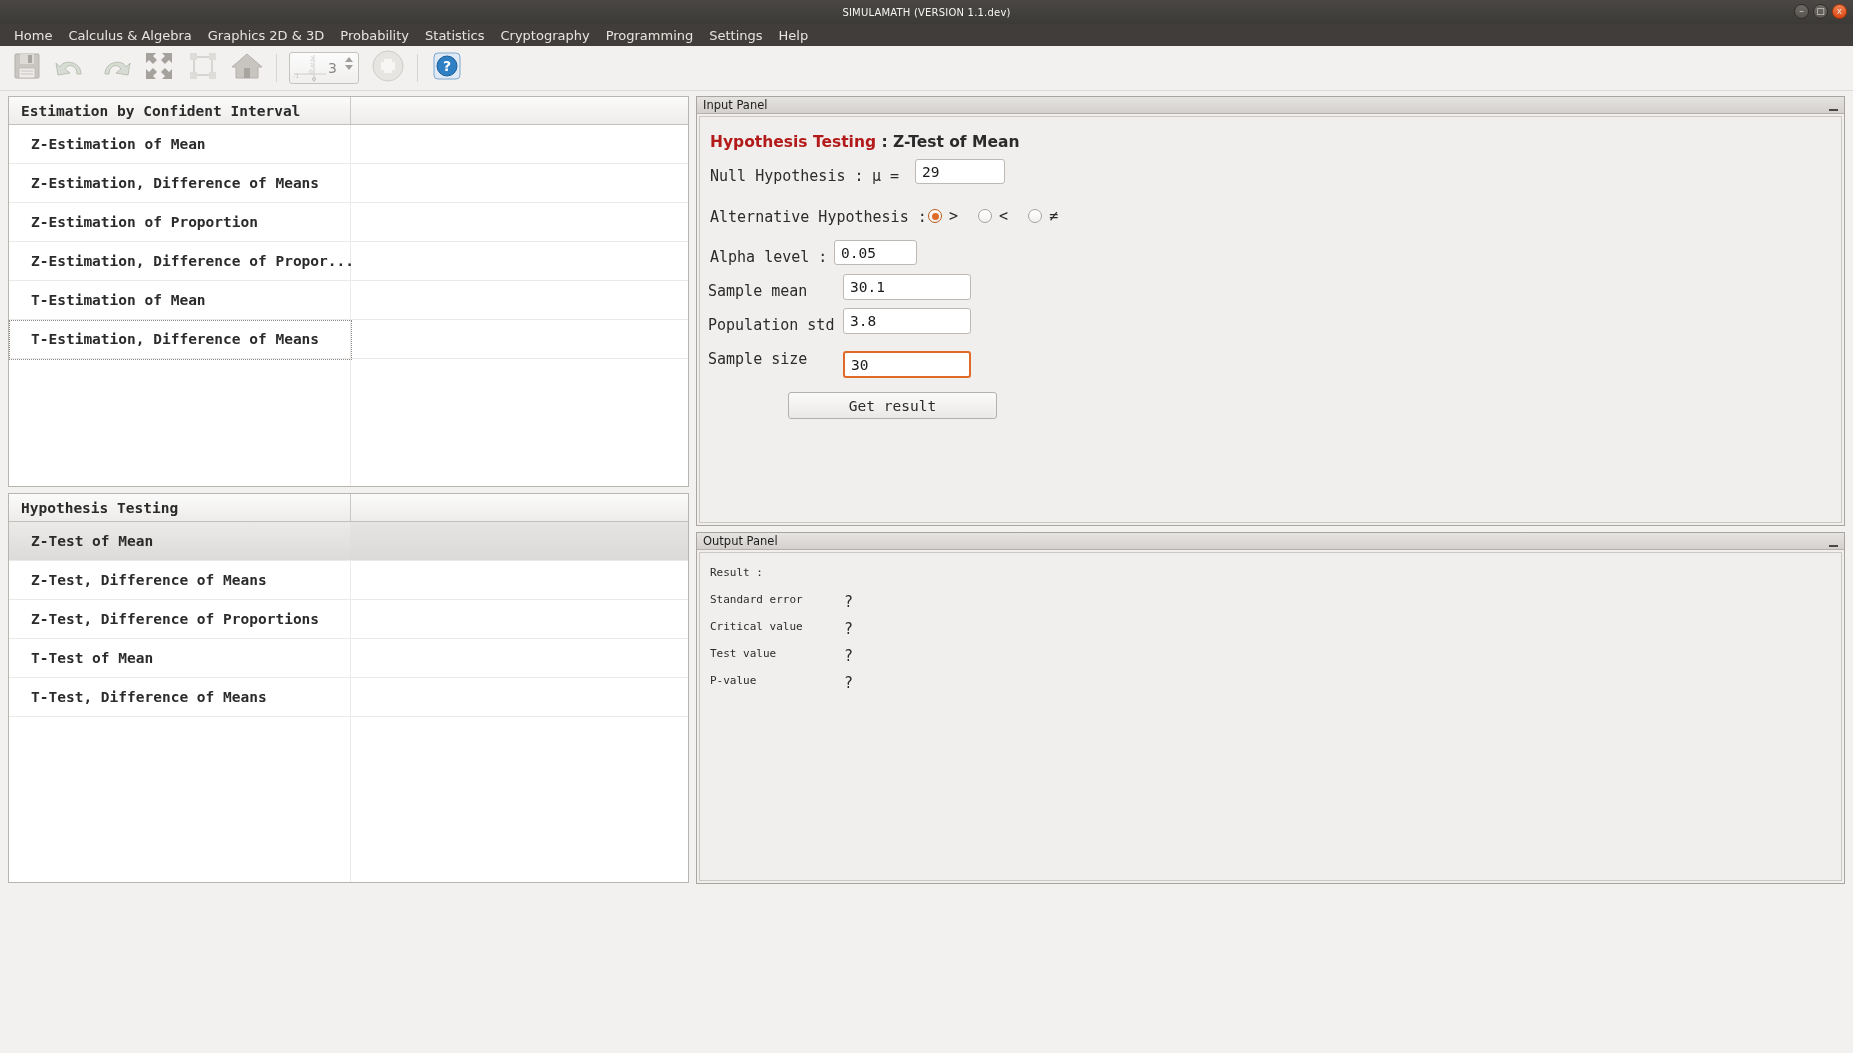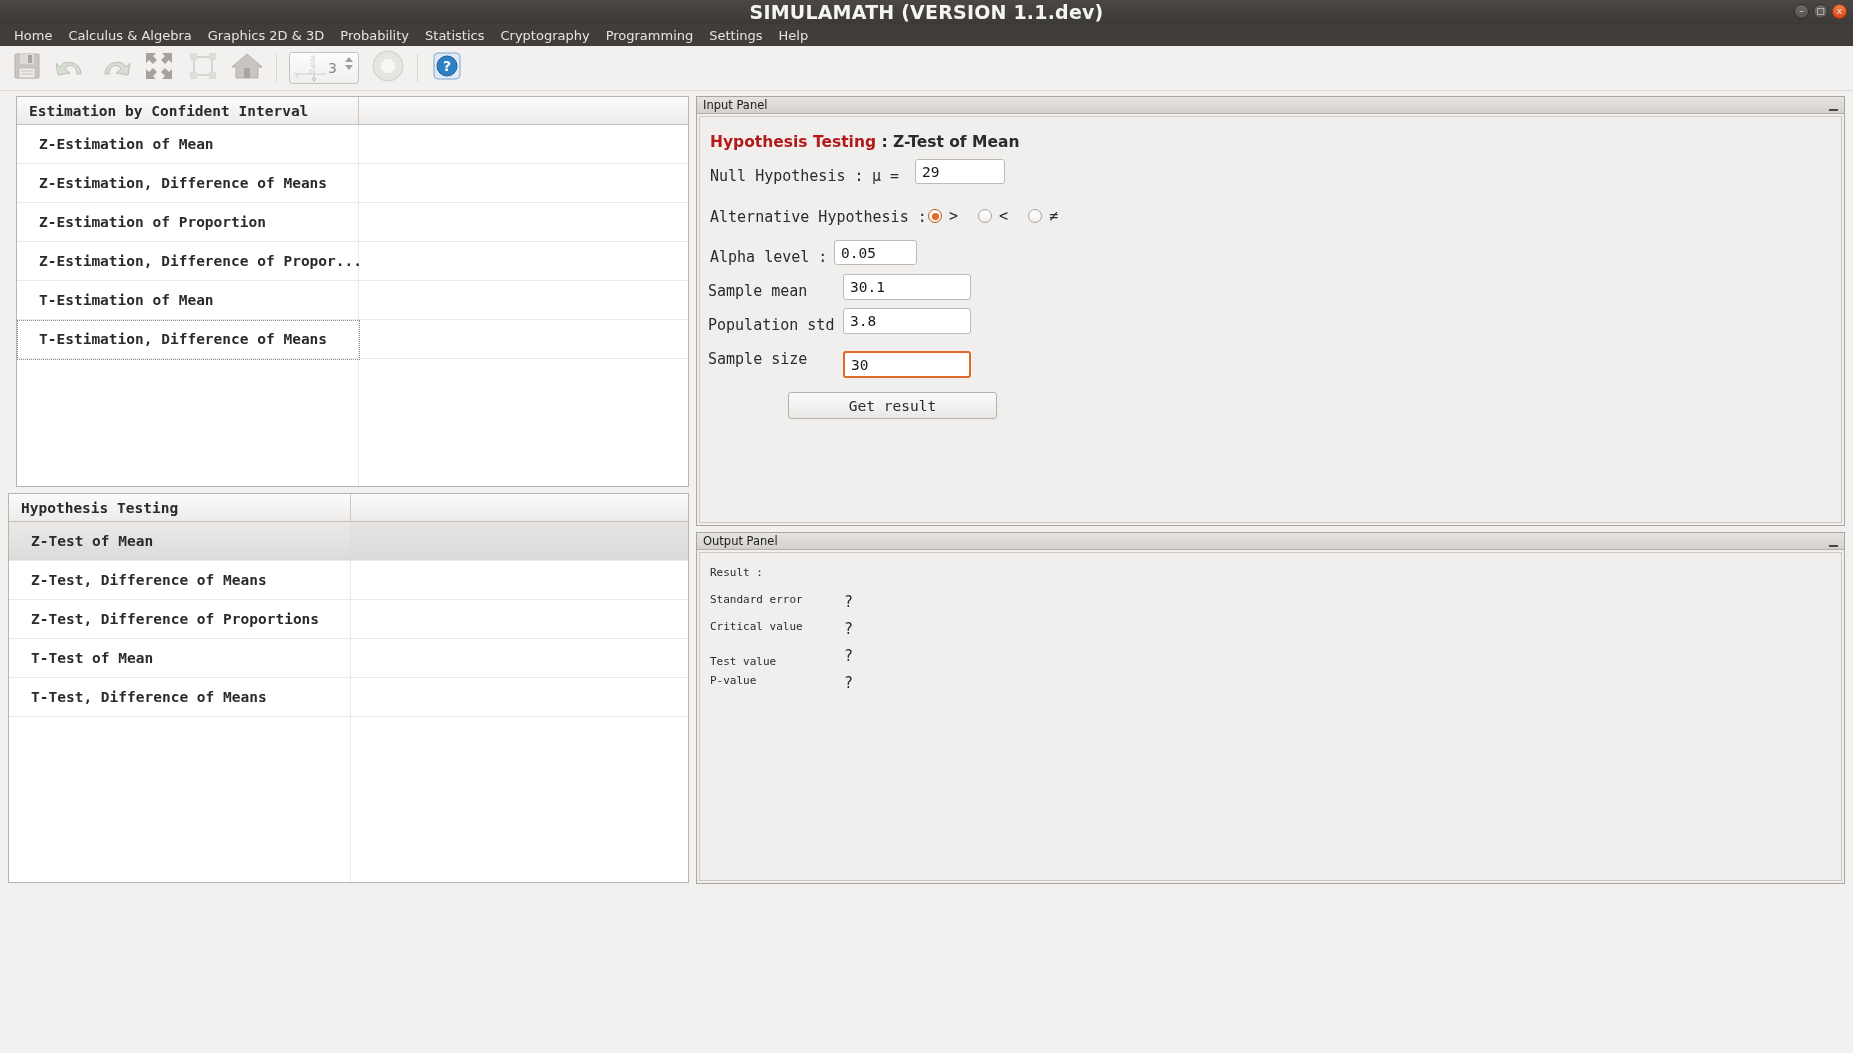--- a/index.html
+++ b/index.html
@@ -12,21 +12,21 @@
   }
 
   
   #titlebar {
     position: absolute; left: 0; top: 0; width: 1853px; height: 24px;
     background: linear-gradient(to bottom, #4a4744 0%, #3c3a37 100%);
     color: #ffffff;
     display: flex; align-items: center; justify-content: center;
   }
   #title-text {
-    font-size: 19px; font-weight: bold; letter-spacing: .2px;
+    font-size: 10px; font-weight: normal; letter-spacing: .2px;
     color: #f6f5f4;
   }
   #window-controls {
     position: absolute; right: 6px; top: 4px;
     display: flex; gap: 4px; align-items: center;
   }
   .wc {
     width: 15px; height: 15px; border-radius: 50%;
     background: linear-gradient(to bottom,#6e6a66,#56524e);
     border: 1px solid #2e2c2a;
@@ -83,21 +83,21 @@
   #left-col {
     position: absolute; left: 8px; top: 96px; width: 681px; height: 788px;
     display: flex; flex-direction: column;
   }
   .list-group {
     background: #ffffff;
     border: 1px solid #b8b4b0;
     display: flex; flex-direction: column;
     overflow: hidden;
   }
-  #group-estimation { height: 391px; margin-left: 8px; }
+  #group-estimation { height: 391px; }
   #group-hypothesis { height: 390px; margin-top: 6px; }
 
   .lg-header {
     height: 28px; flex: none;
     background: linear-gradient(to bottom,#fbfbfb,#eeecea);
     border-bottom: 1px solid #c3bfbb;
     display: flex; align-items: center;
     position: relative;
   }
   .lg-header-title {
@@ -466,20 +466,20 @@
     </div>
     <div class="dock-body">
       <span class="op-line" style="left:10px; top:13px;">Result :</span>
 
       <span class="op-line" style="left:10px; top:40px;">Standard error</span>
       <span class="op-val" style="left:144px; top:40px;">?</span>
 
       <span class="op-line" style="left:10px; top:67px;">Critical value</span>
       <span class="op-val" style="left:144px; top:67px;">?</span>
 
-      <span class="op-line" style="left:10px; top:94px;margin-top:8px;">Test value</span>
+      <span class="op-line" style="left:10px; top:94px;">Test value</span>
       <span class="op-val" style="left:144px; top:94px;">?</span>
 
       <span class="op-line" style="left:10px; top:121px;">P-value</span>
       <span class="op-val" style="left:144px; top:121px;">?</span>
     </div>
   </div>
 </div>
 
 </body></html>

